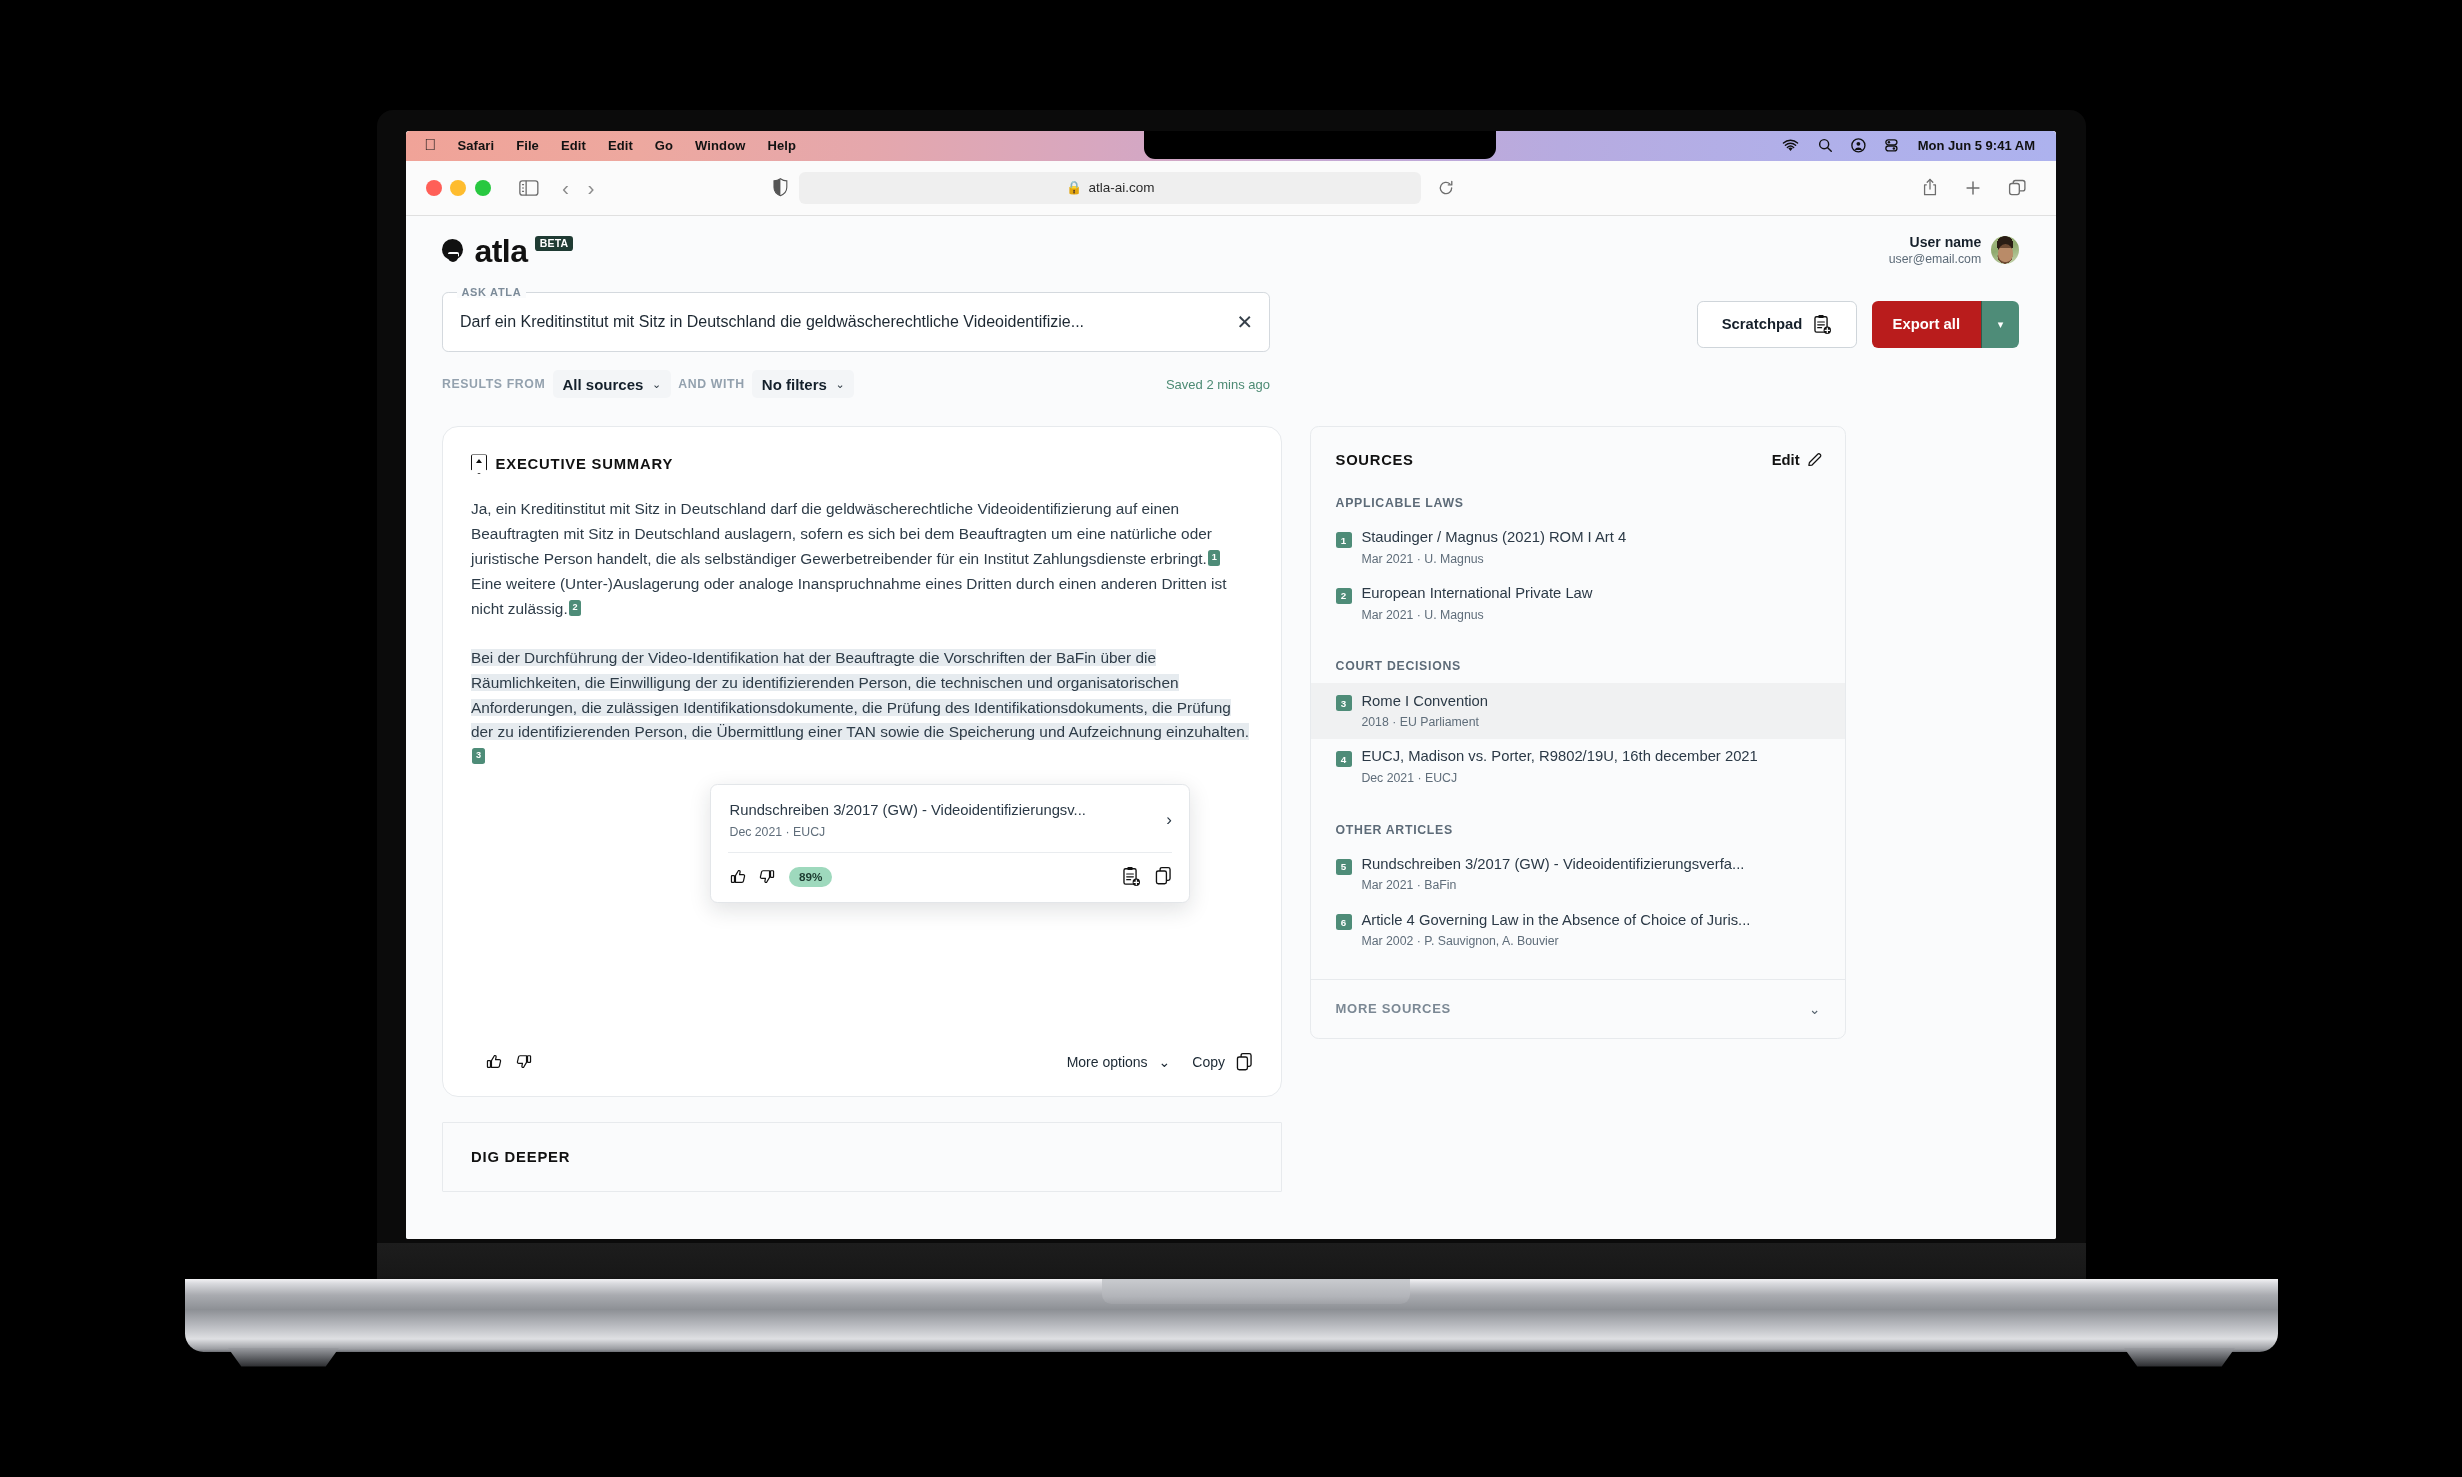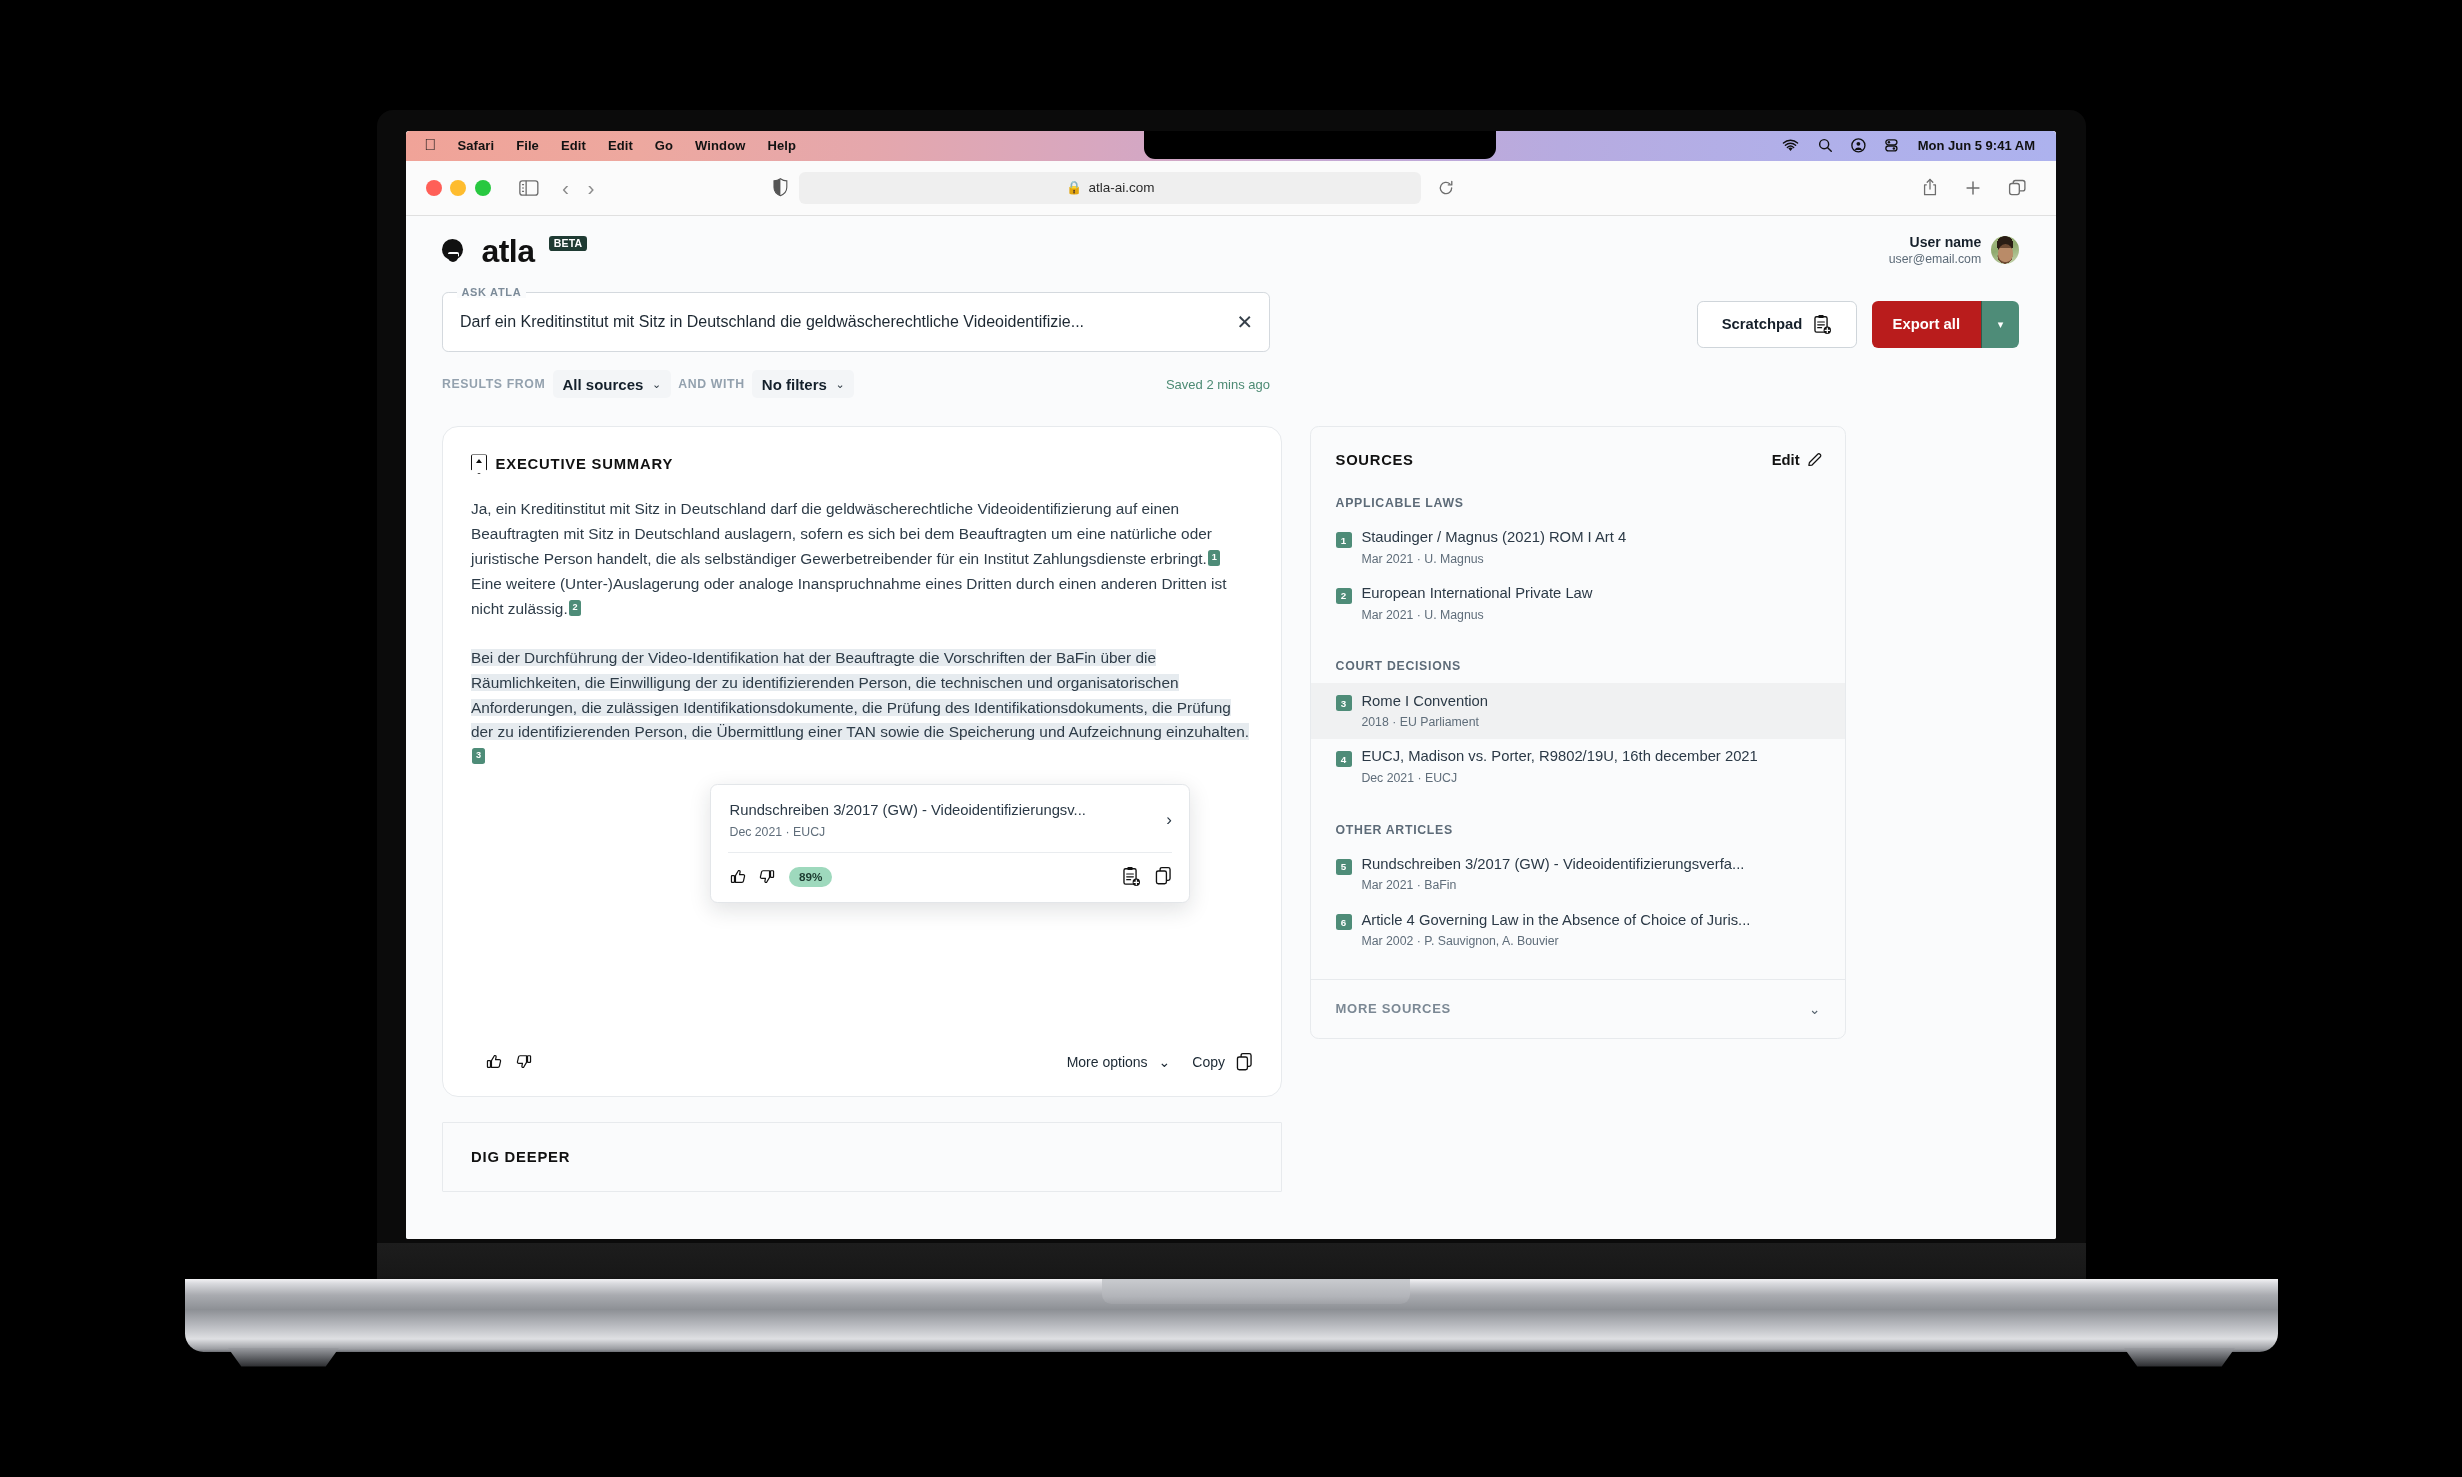--- a/index.html
+++ b/index.html
@@ -132,21 +132,21 @@
     width: 1650px; height: 1023px;
     background: #fafbfc;
     overflow: hidden;
   }
 
   
   #app-header {
     height: 69px; display: flex; align-items: center;
     padding: 0 37px 0 36px; background: #fafbfc;
   }
-  #logo { display: flex; align-items: center; gap: 15px; }
+  #logo { display: flex; align-items: center; gap: 8px; }
   .logo-mark { width: 24.6px; height: 24.6px; position: relative; }
   .logo-mark .circ {
     position:absolute; left:0; top:1.2px; width:21px; height:21px;
     border-radius:50%; background:#111;
   }
   .logo-mark .tail {
     position:absolute; left:5.5px; top:16px; width:10.5px; height:8px;
     border-bottom-left-radius: 8.6px; border-bottom-right-radius: 8.6px;
     background:#111;
   }

